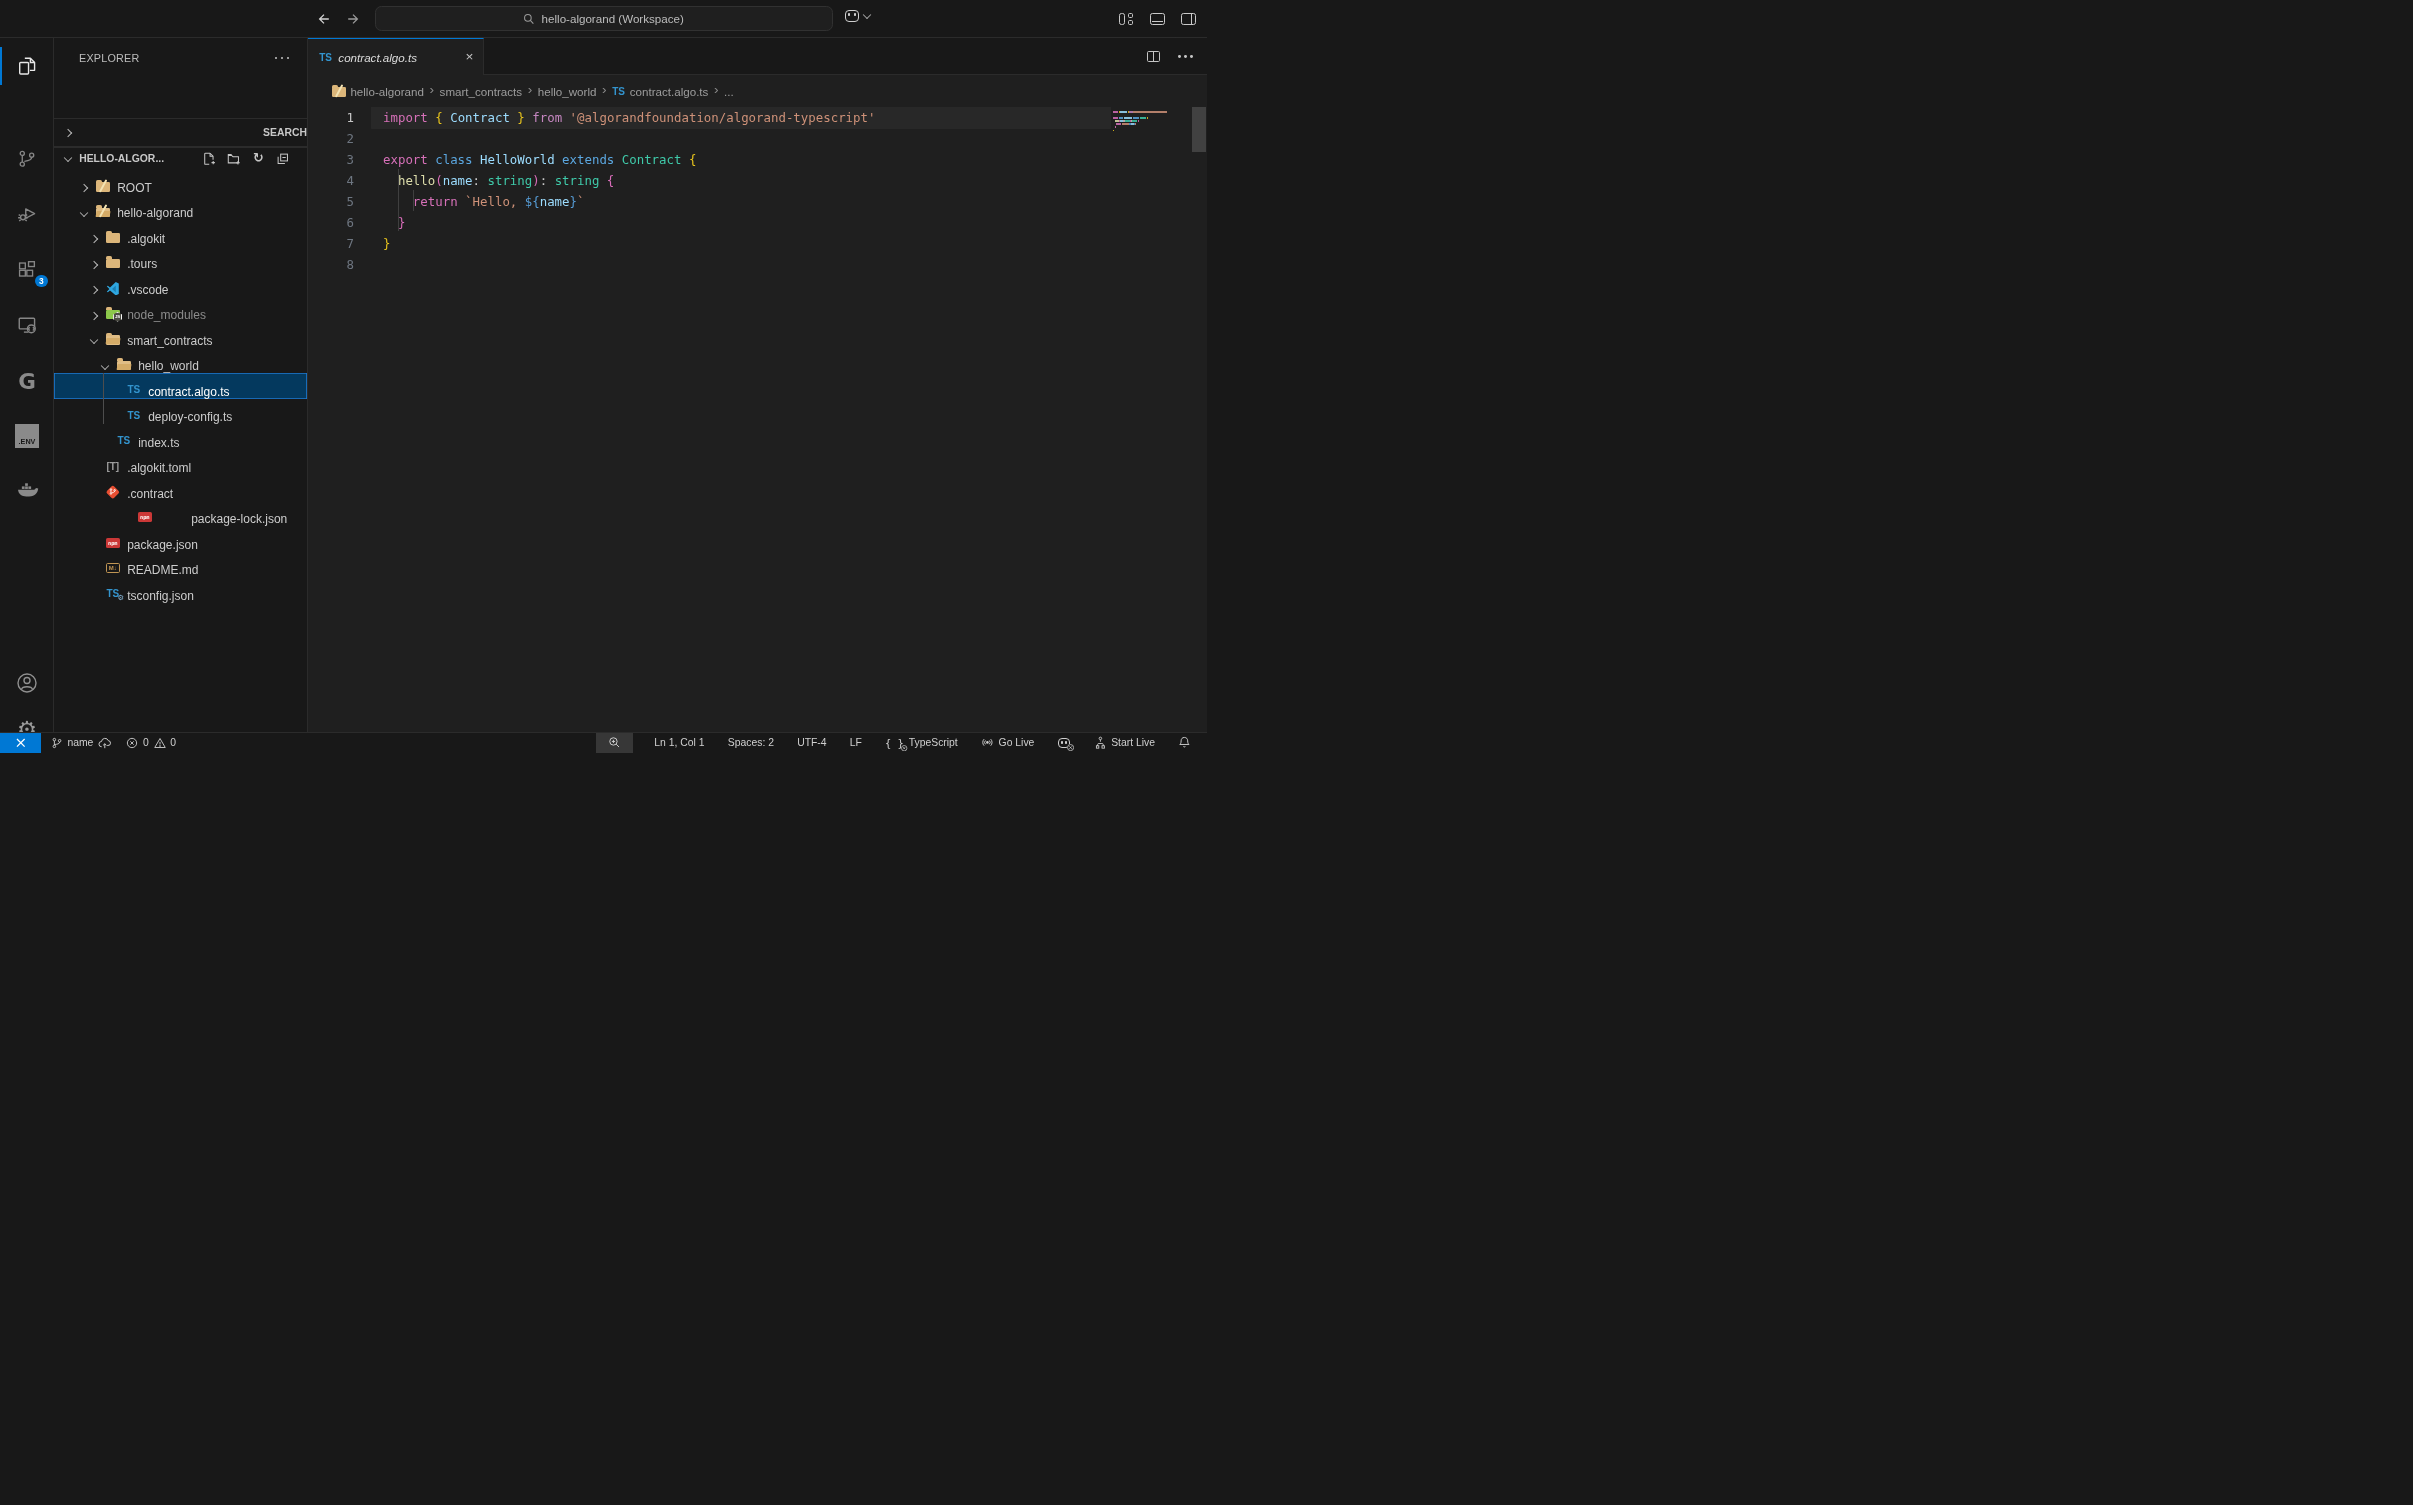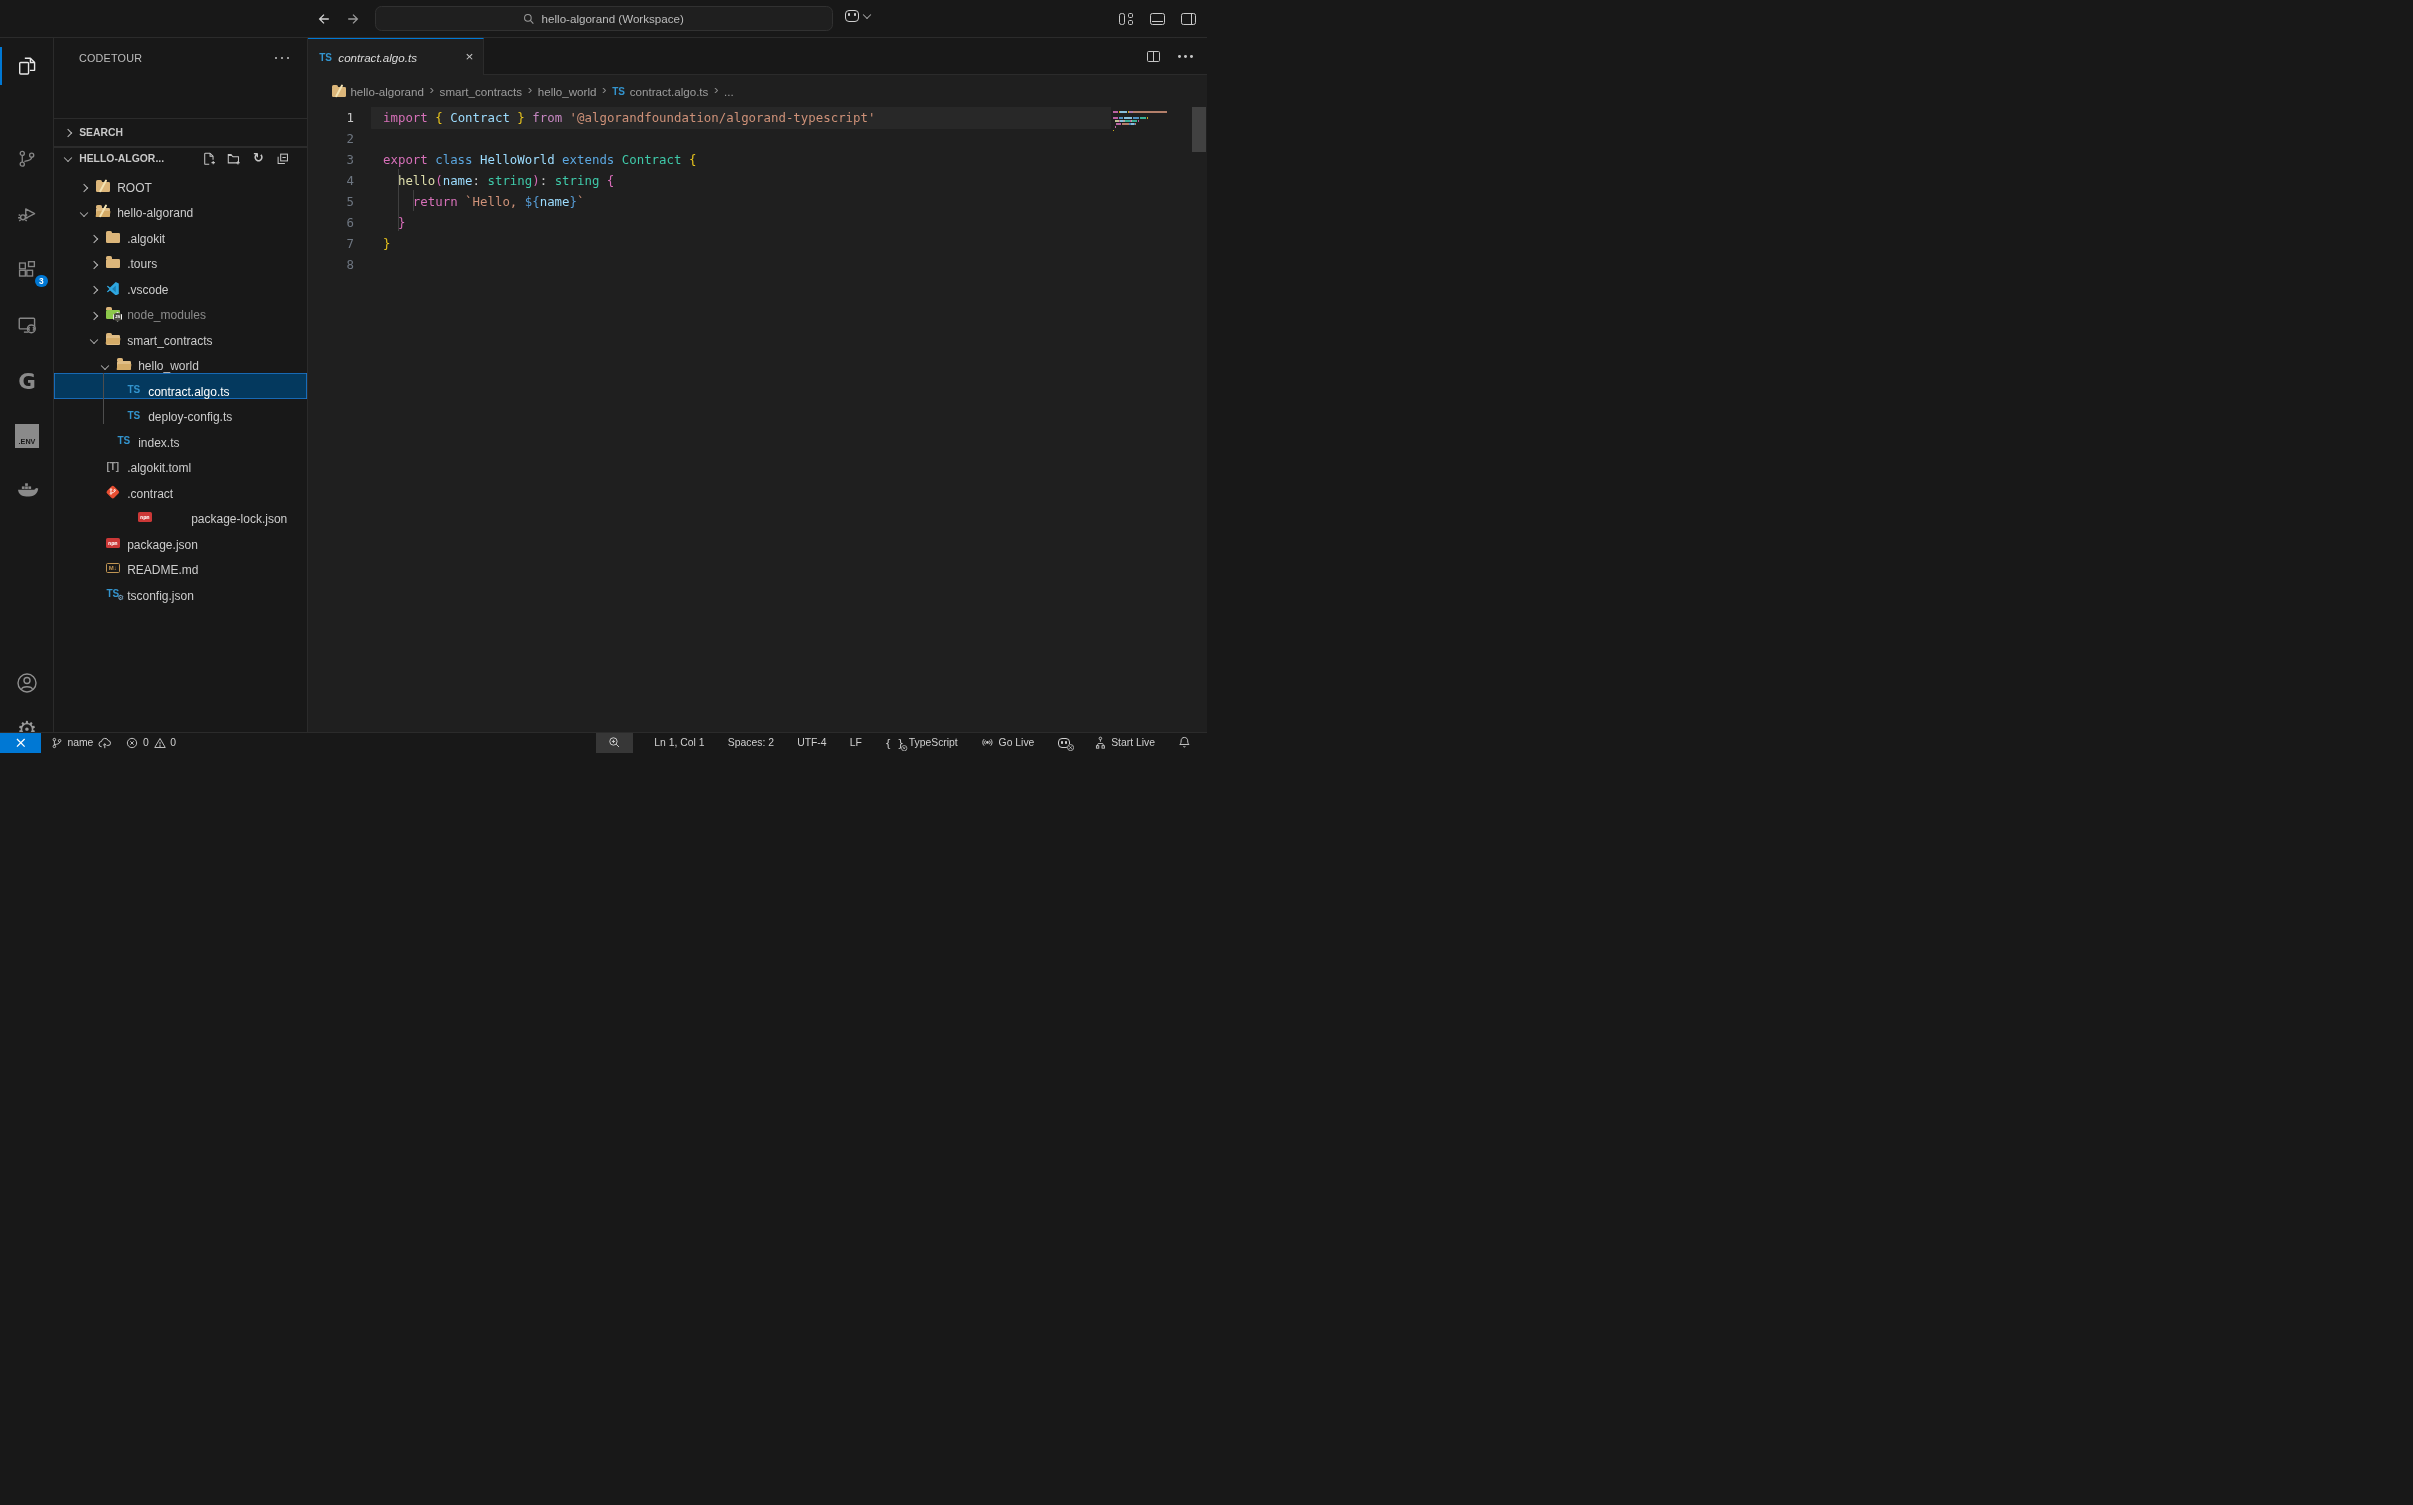--- a/index.html
+++ b/index.html
@@ -39,21 +39,21 @@
   .gear-glyph{font-family:"DejaVu Sans",sans-serif;font-size:22.3px;color:#9a9a9a;line-height:1;}
 
   
   .sidebar{position:absolute;top:38px;left:54px;width:254px;bottom:21.5px;background:#181818;border-right:0.8px solid #2b2b2b;}
   .sb-title{position:absolute;top:0;left:0;right:0;height:40px;display:flex;align-items:center;padding-left:25px;
     font-size:10.8px;color:#bdbdbd;letter-spacing:0.2px;}
   .dots{display:inline-flex;gap:3.2px;align-items:center;cursor:pointer;}
   .dots i{width:2.8px;height:2.8px;border-radius:50%;background:#c5c5c5;}
   .sb-title .dots{position:absolute;right:17.6px;}
   .pane-row{display:flex;align-items:center;gap:8px;padding-left:11.2px;height:29px;font-weight:bold;
-    font-size:10.4px;color:#c8c8c8;border-top:0.8px solid #2b2b2b;cursor:pointer;}
+    font-size:10.4px;color:#c8c8c8;border-top:0.8px solid #2b2b2b;cursor:pointer;justify-content:space-between;}
   .pane-search{position:absolute;top:80px;left:0;right:0;}
   .pane-ws{position:absolute;top:109px;left:0;right:0;height:22.3px;border-top:0.8px solid #2b2b2b;display:flex;
     align-items:center;gap:8px;padding-left:11.2px;font-weight:bold;font-size:10.4px;color:#c8c8c8;}
   .ws-actions{position:absolute;right:17.6px;display:flex;gap:12px;align-items:center;color:#c5c5c5;}
   .ws-actions svg,.ws-actions .refresh{cursor:pointer;}
   .refresh{font-family:"DejaVu Sans",sans-serif;font-size:12.8px;line-height:1;color:#c5c5c5;}
 
   .tree{position:absolute;top:131px;left:0;right:0;}
   .trow{position:relative;display:flex;align-items:flex-end;height:25.5px;font-size:12px;color:#cccccc;cursor:pointer;white-space:nowrap;}
   .trow.selected{background:#04395e;box-shadow:inset 0 0 0 0.8px #1f7ad1;color:#ffffff;}
@@ -244,21 +244,21 @@
         </svg>
     </div>
     <div class="act-item" style="top:672px;">
       <span class="gear-glyph">⚙</span>
       <span class="badge">1</span>
     </div>
   </div>
 
   <div class="sidebar">
     <div class="sb-title">
-      <span>CODETOUR</span>
+      <span>EXPLORER</span>
       <span class="dots">
           <i></i>
           <i></i>
           <i></i>
         </span>
     </div>
 
     <div class="pane-row pane-search" style="border-bottom:0.8px solid #2b2b2b;height:29px;">
       <span class="cv r"></span>
       <span>SEARCH</span>

